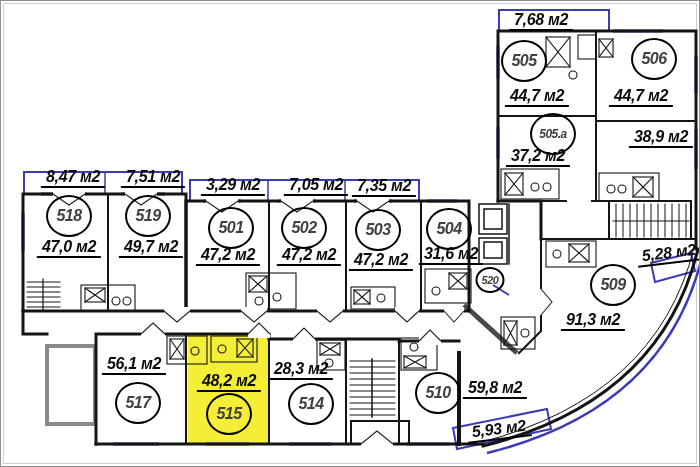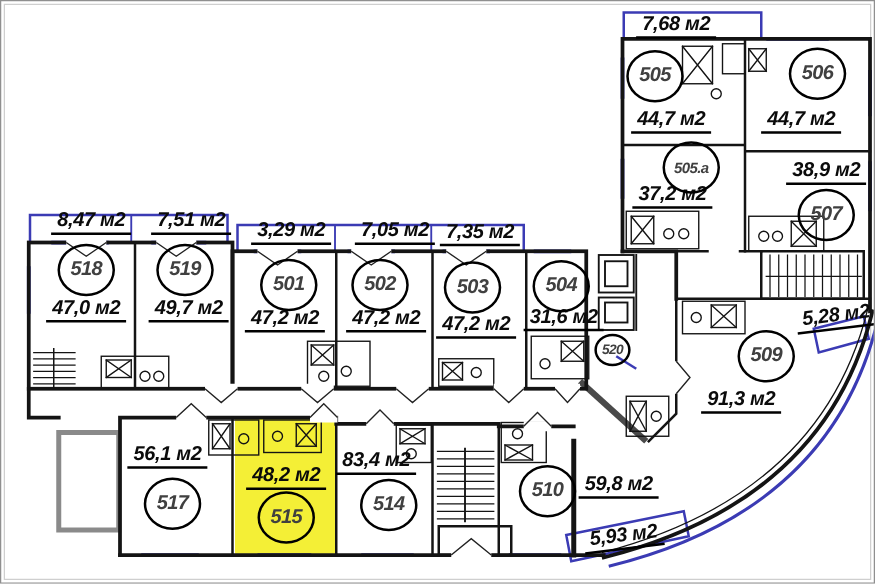--- a/index.html
+++ b/index.html
@@ -199,34 +199,33 @@
   <div class="lb" style="left:227px;top:256px;">47,2 м2</div>
   <div class="lb" style="left:308px;top:256px;">47,2 м2</div>
   <div class="lb" style="left:380px;top:261px;">47,2 м2</div>
   <div class="lb" style="left:450px;top:255px;">31,6 м2</div>
   <div class="lb" style="left:536px;top:97px;">44,7 м2</div>
   <div class="lb" style="left:640px;top:97px;">44,7 м2</div>
   <div class="lb" style="left:537px;top:157px;">37,2 м2</div>
   <div class="lb" style="left:660px;top:138px;">38,9 м2</div>
   <div class="lb" style="left:592px;top:321px;">91,3 м2</div>
   <div class="lb" style="left:494px;top:389px;">59,8 м2</div>
-  <div class="lb" style="left:300px;top:370px;">83,4 м2</div>
+  <div class="lb" style="left:300px;top:370px;">28,3 м2</div>
   <div class="lb" style="left:228px;top:382px;">48,2 м2</div>
   <div class="lb" style="left:133px;top:365px;">56,1 м2</div>
 
   <div class="cir" style="left:68px;top:215px;">518</div>
   <div class="cir" style="left:147px;top:215px;">519</div>
   <div class="cir" style="left:230px;top:227px;">501</div>
   <div class="cir" style="left:303px;top:227px;">502</div>
   <div class="cir" style="left:377px;top:229px;">503</div>
   <div class="cir" style="left:448px;top:228px;">504</div>
   <div class="cir" style="left:523px;top:60px;">505</div>
   <div class="cir" style="left:653px;top:58px;">506</div>
   <div class="cir wide" style="left:552px;top:133px;">505.а</div>
-  <div class="cir" style="left:660px;top:171px;">507</div>
   <div class="cir" style="left:612px;top:284px;">509</div>
   <div class="cir" style="left:437px;top:392px;">510</div>
   <div class="cir" style="left:310px;top:403px;">514</div>
   <div class="cir" style="left:228px;top:413px;">515</div>
   <div class="cir" style="left:137px;top:402px;">517</div>
   <div class="cir sm" style="left:489px;top:279px;">520</div>
 
   <div class="frame"></div>
 </div>
 

